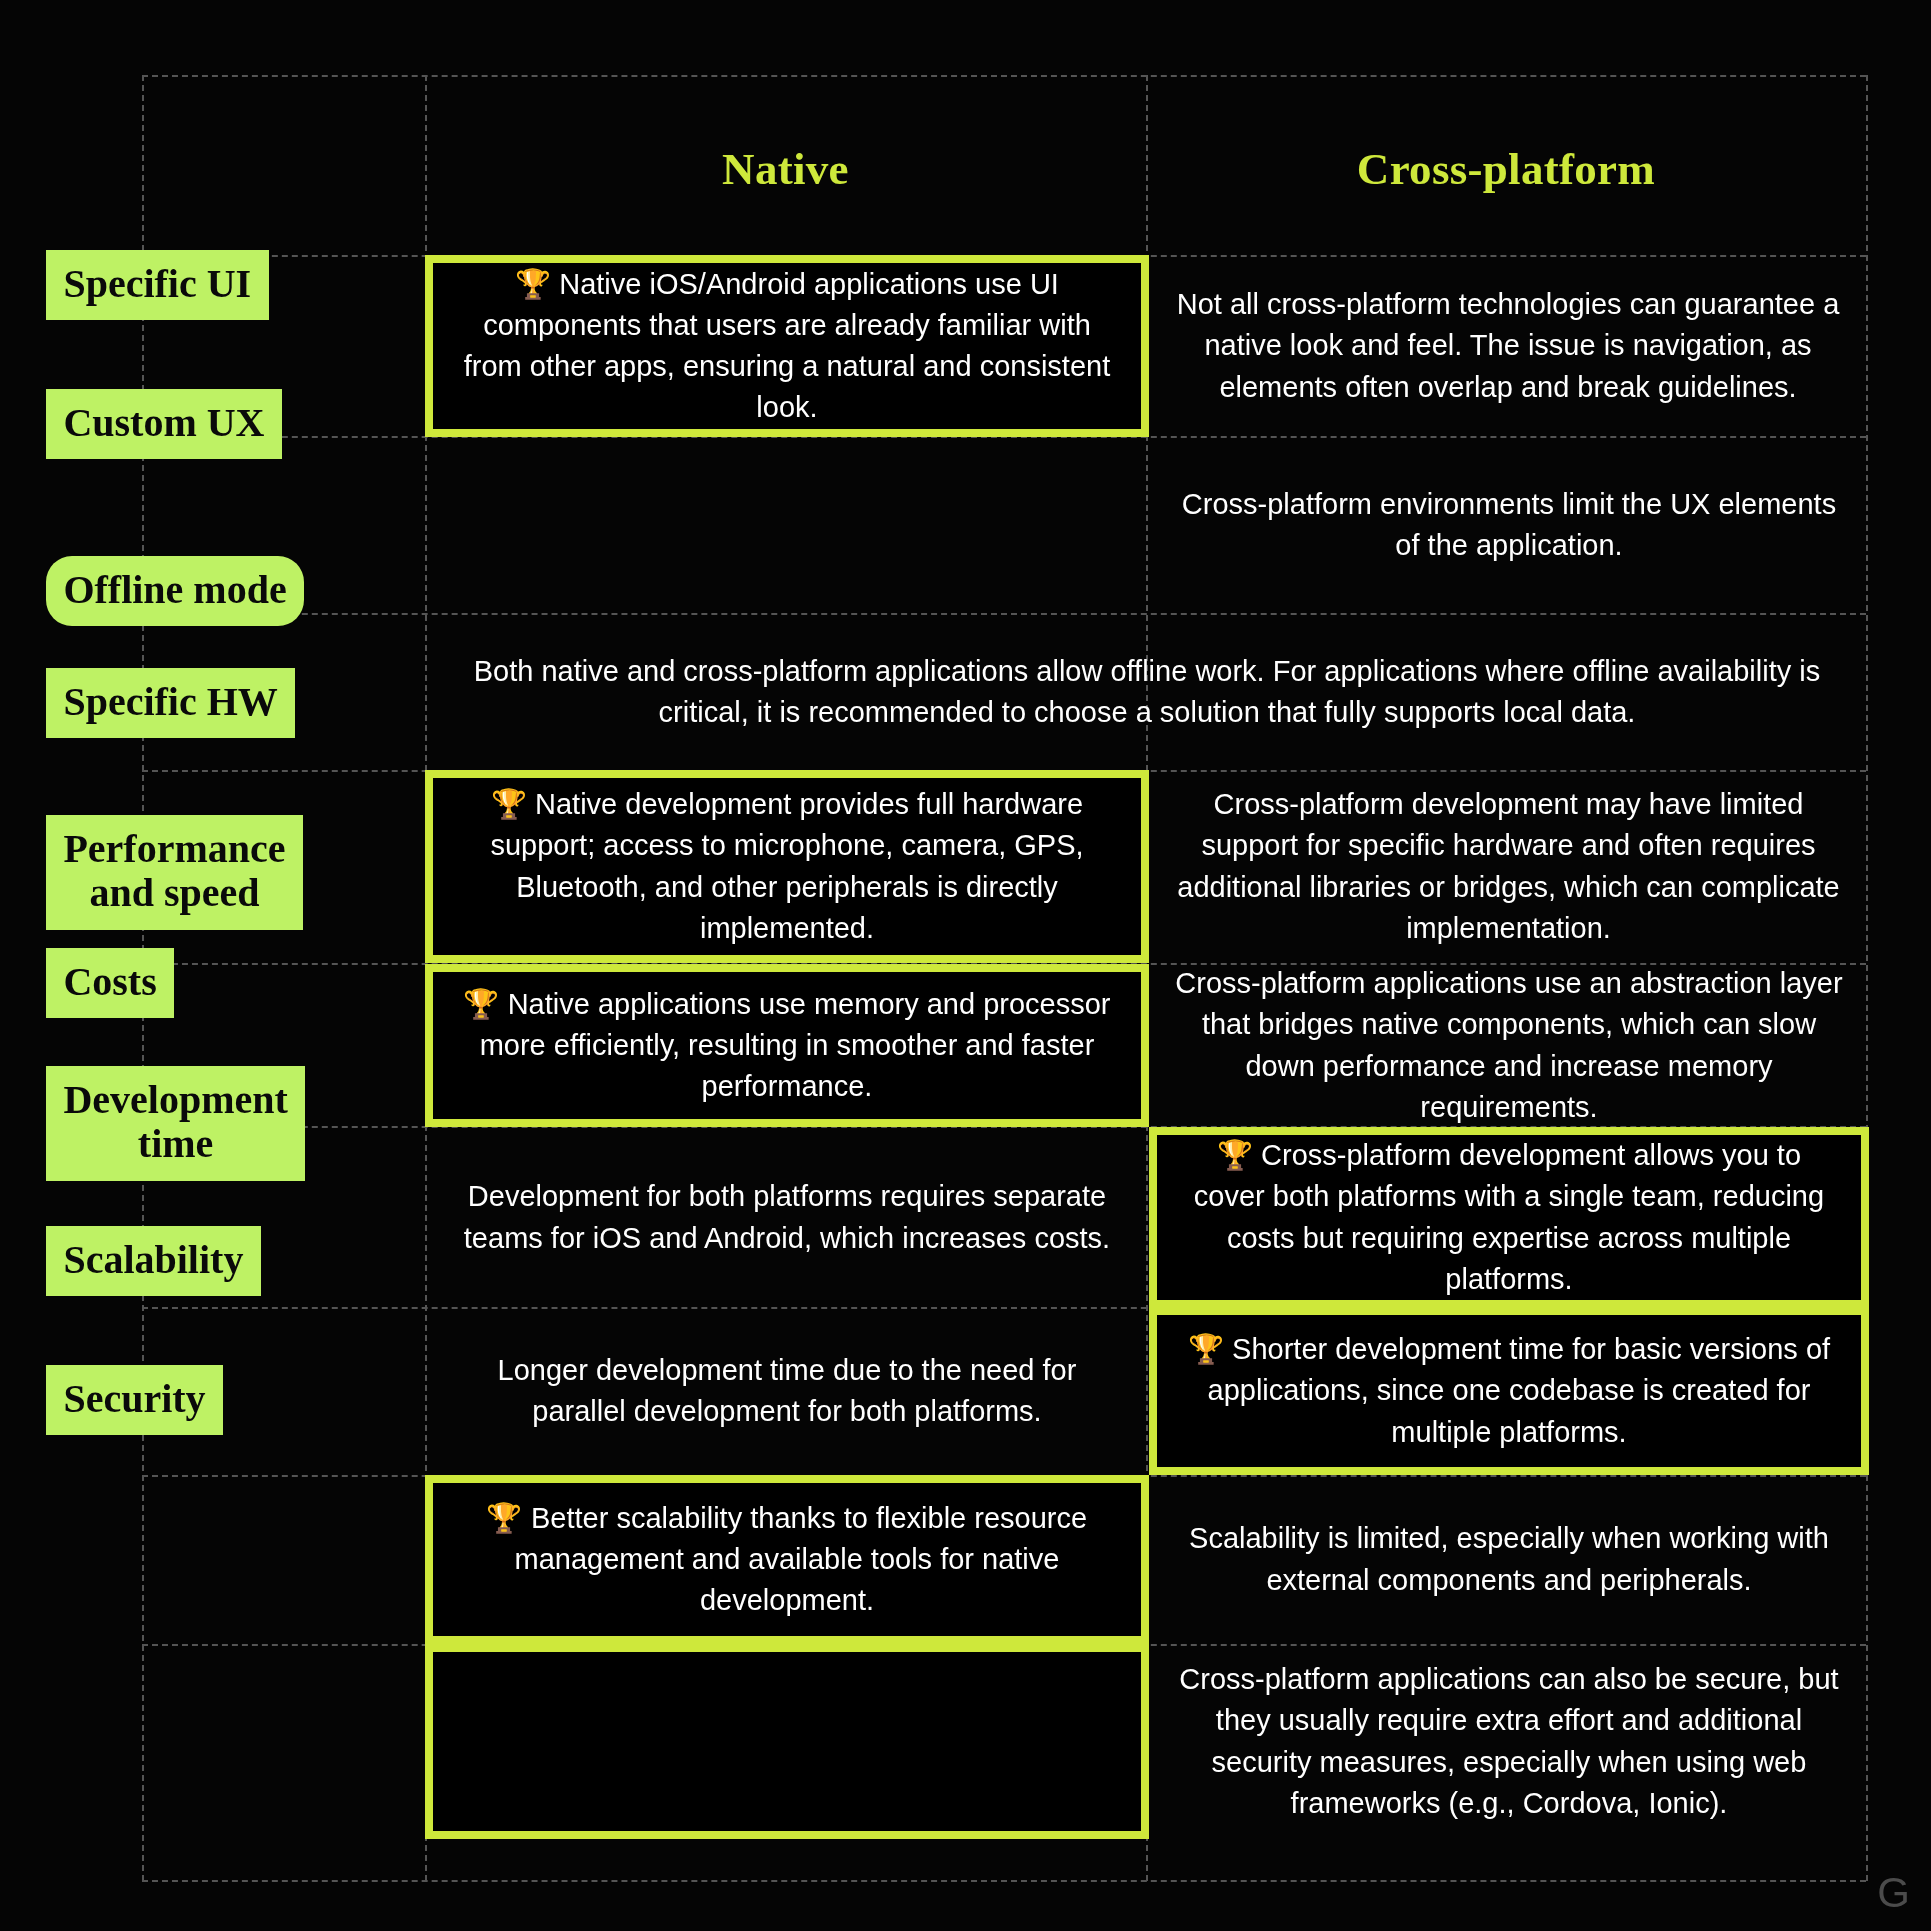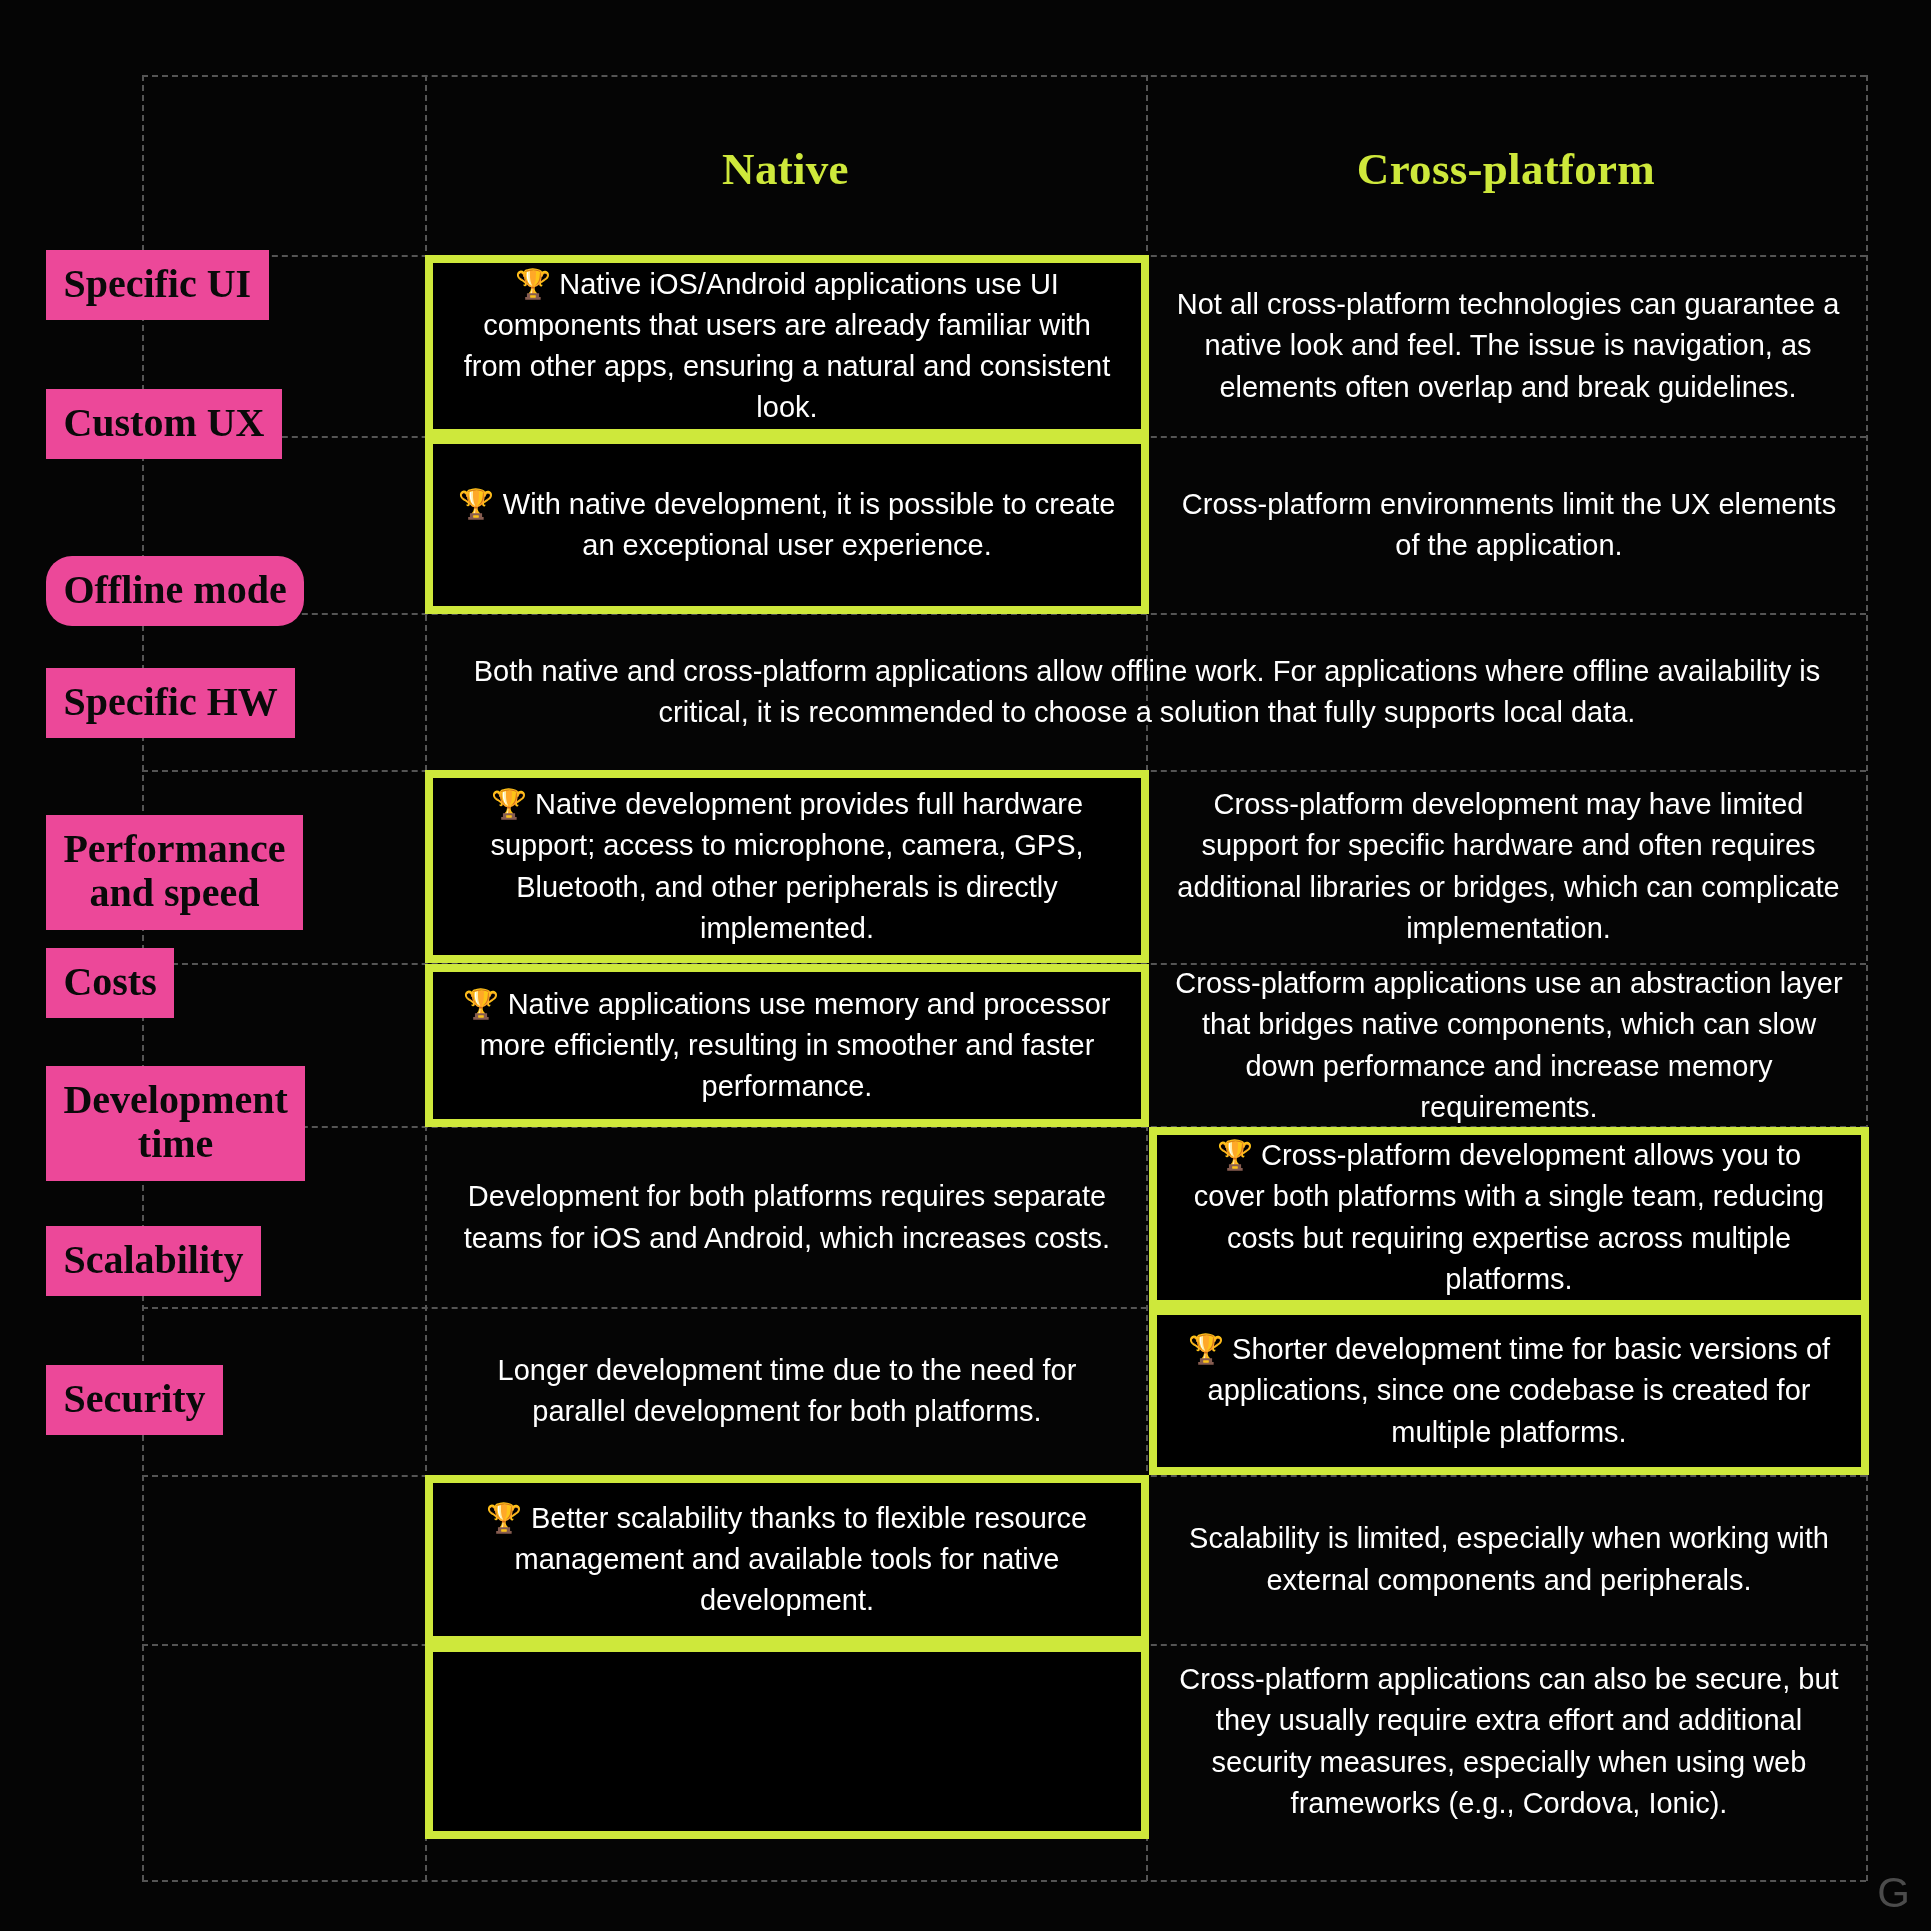--- a/index.html
+++ b/index.html
@@ -74,21 +74,21 @@
     color: #cee83b;
     letter-spacing: 0.3px;
     margin-top: 8px;
   }
   .header-cell.native { flex: 0 0 721px; }
   .header-cell.cross  { flex: 0 0 720px; }
 
   
   .label-chip {
     position: absolute;
-    background: #ec4899;
+    background: #bef264;
     color: #0a0a0a;
     font-family: "Liberation Serif", serif;
     font-weight: bold;
     font-size: 40px;
     line-height: 1.12;
     padding: 11.6px 17.4px 13.5px 17.4px;
     text-align: center;
     white-space: pre-line;
   }
 
@@ -155,23 +155,20 @@
 
   <div class="label-chip" style="left:46px; top:250px;">Specific UI</div>
   <div class="cell highlight" style="left:425px; top:255px; width:724px; height:182px;">
     <span class="txt">🏆 Native iOS/Android applications use UI components that users are already familiar with from other apps, ensuring a natural and consistent look.</span>
   </div>
   <div class="cell" style="left:1149px; top:255px; width:720px; height:182px;padding-left:23px;">
     <span class="txt">Not all cross-platform technologies can guarantee a native look and feel. The issue is navigation, as elements often overlap and break guidelines.</span>
   </div>
 
   <div class="label-chip" style="left:46px; top:389px;">Custom UX</div>
-  <div class="cell highlight" style="left:425px; top:436px; width:724px; height:178px;">
-    <span class="txt">🏆 With native development, it is possible to create an exceptional user experience.</span>
-  </div>
   <div class="cell" style="left:1149px; top:436px; width:720px; height:178px;">
     <span class="txt">Cross-platform environments limit the UX elements of the application.</span>
   </div>
 
   <div class="label-chip" style="left:46px; top:556px;border-radius:26px;">Offline mode</div>
   <div class="cell" style="left:425px; top:614px; width:1444px; height:156px;">
     <span class="txt">Both native and cross-platform applications allow offline work. For applications where offline availability is critical, it is recommended to choose a solution that fully supports local data.</span>
   </div>
 
   <div class="label-chip" style="left:46px; top:668px;">Specific HW</div>

